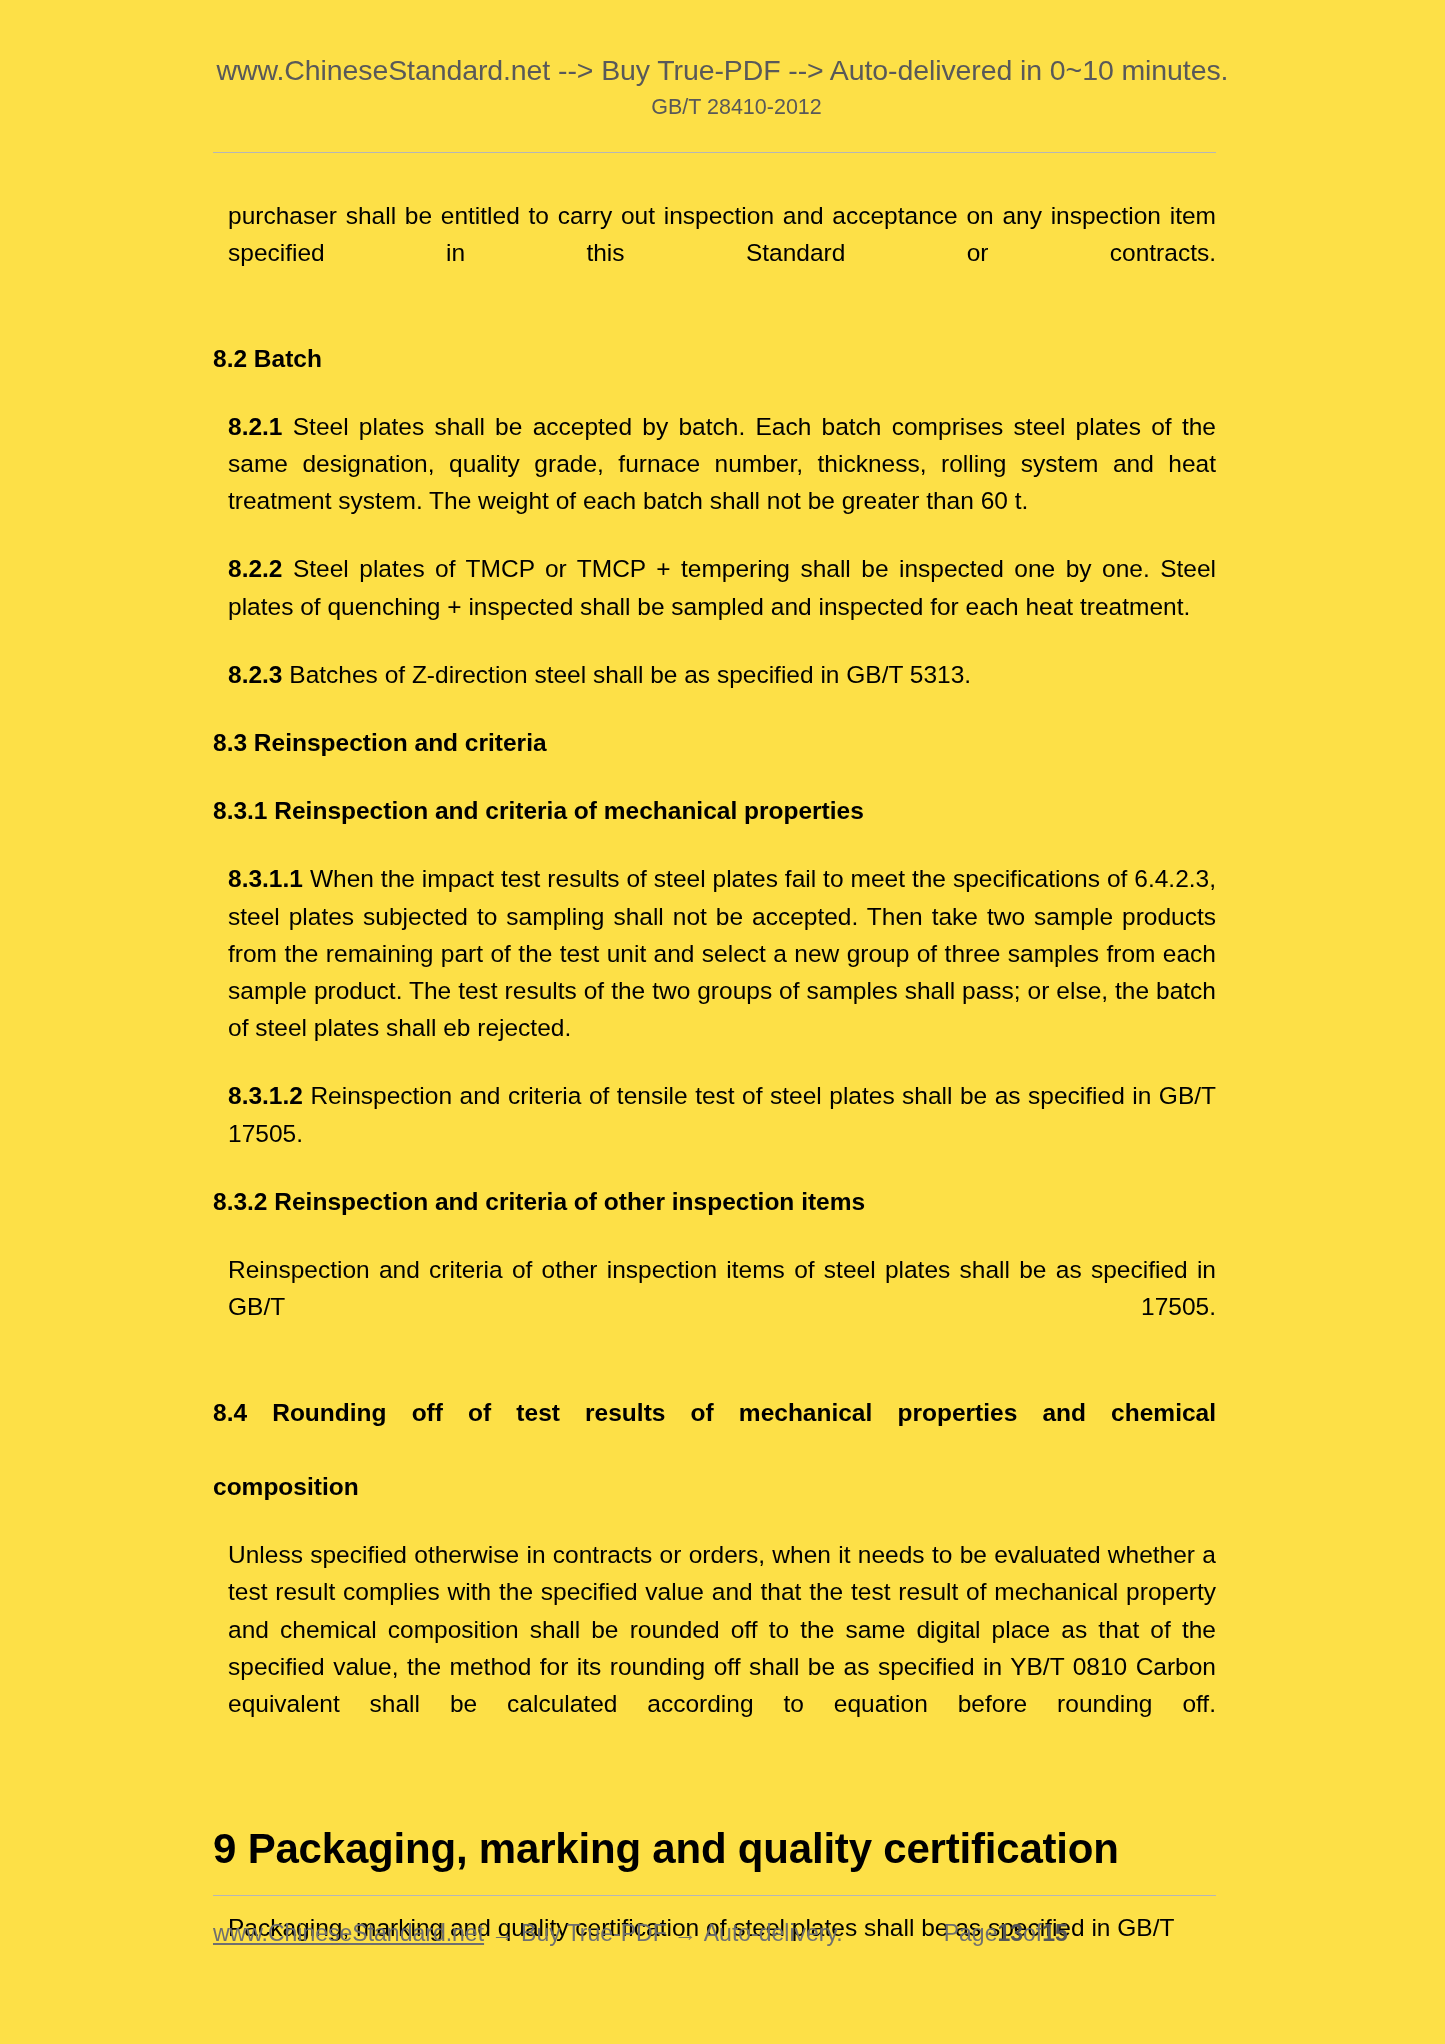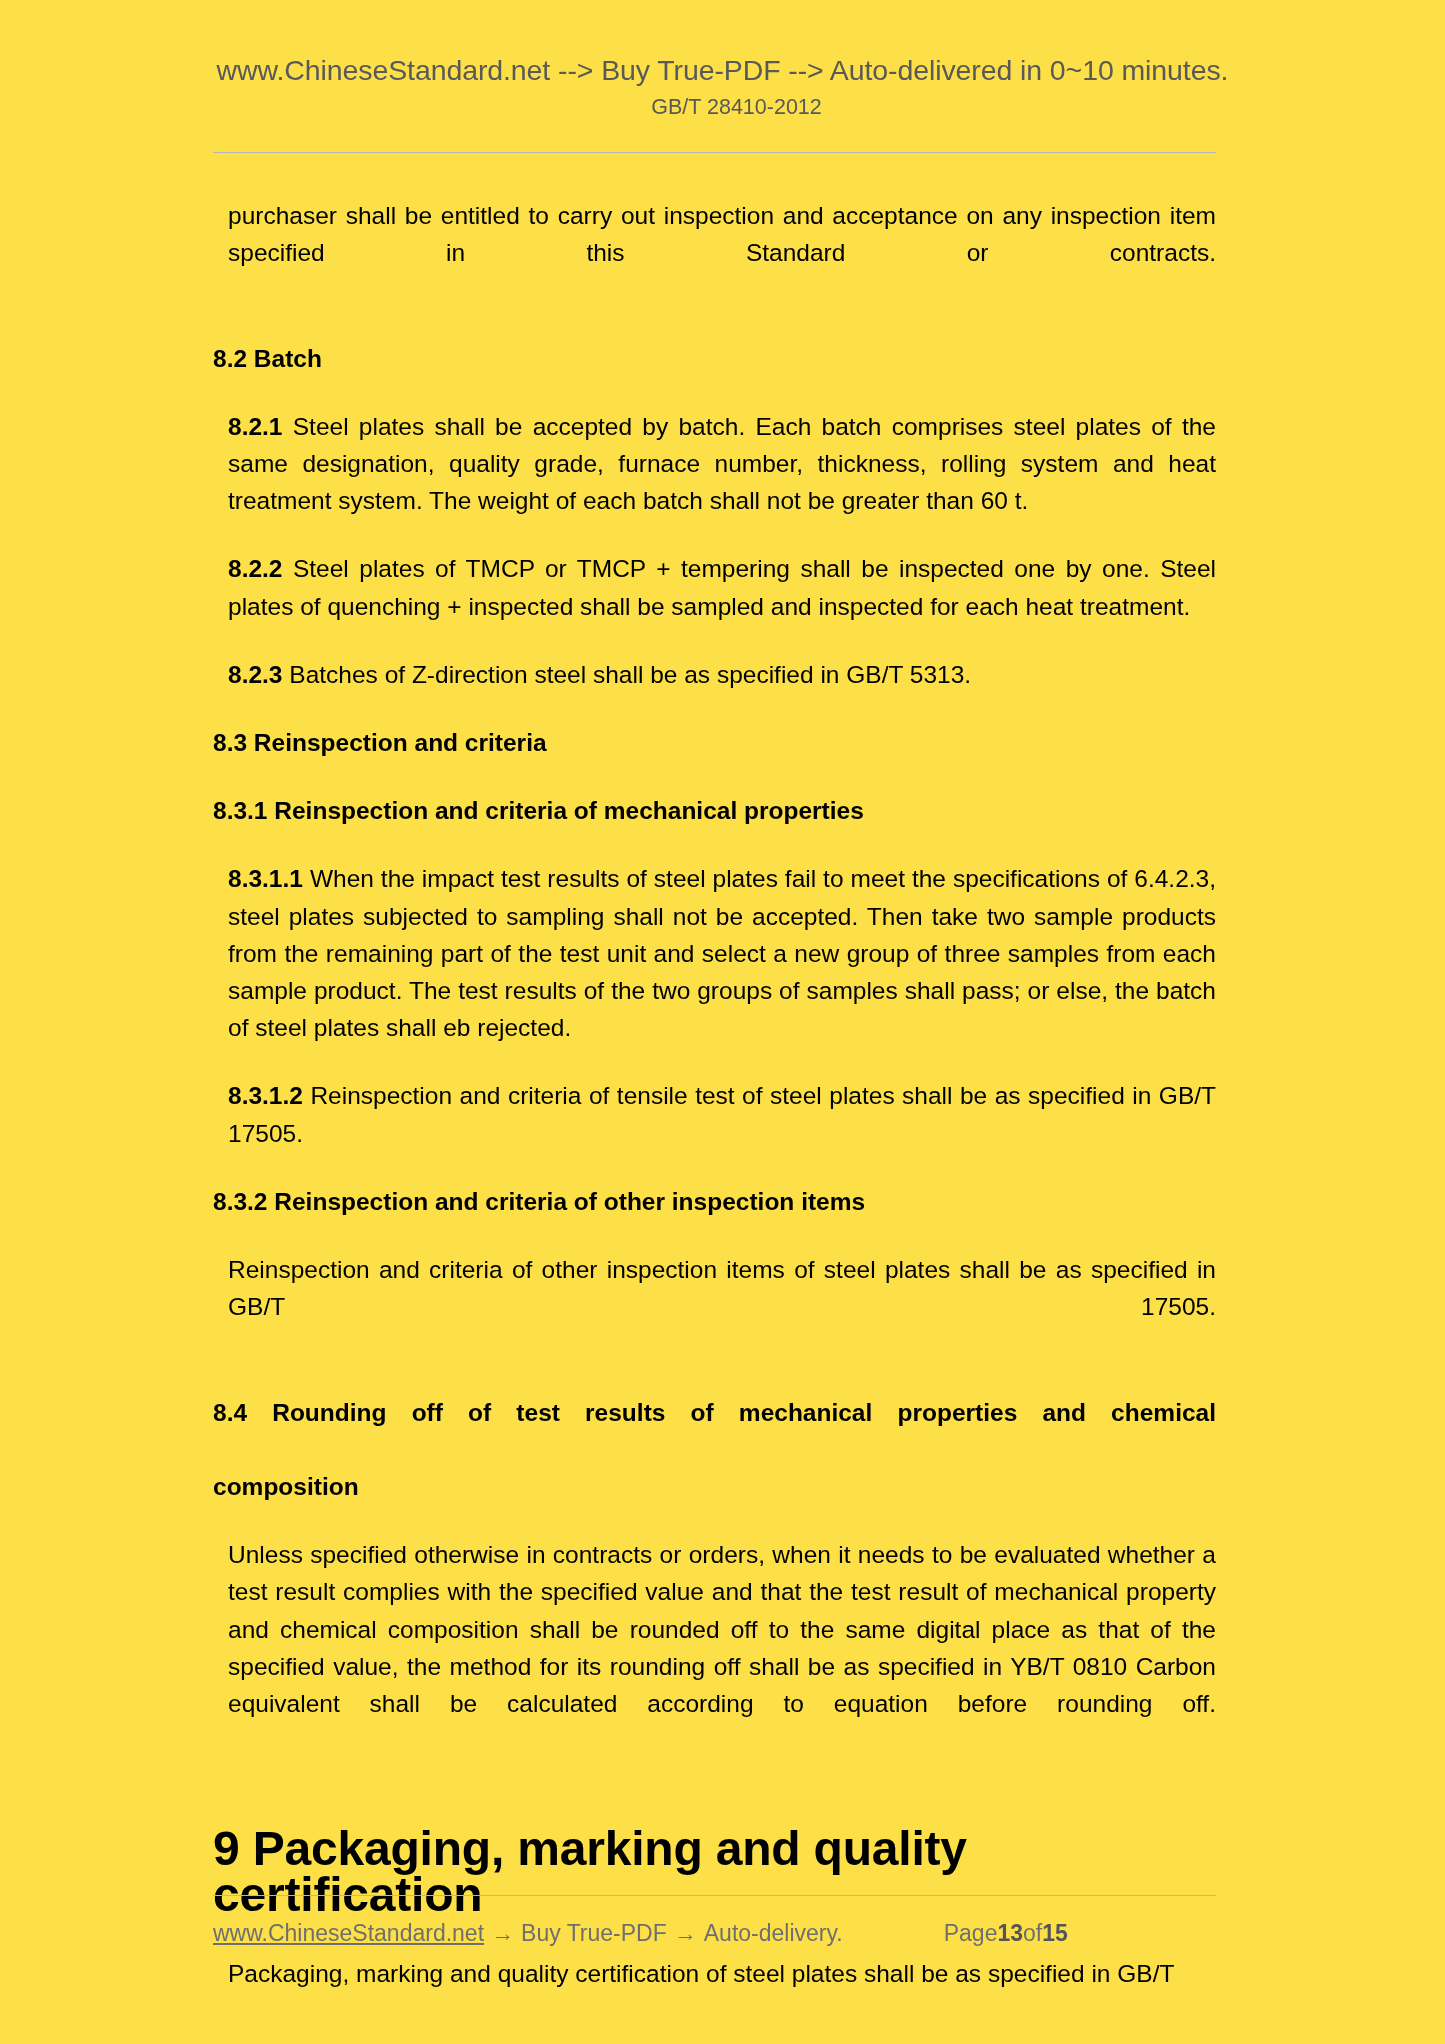--- a/index.html
+++ b/index.html
@@ -78,21 +78,21 @@
   }
   h3.sub-heading.justified {
     text-align: justify;
     text-justify: inter-word;
   }
   h3.sub-heading.justified > span.jline {
     display: block;
   }
   h2.clause-heading {
     margin: 66px 0 37px 0;
-    font-size: 48px;
+    font-size: 42px;
     line-height: 46px;
     font-weight: bold;
     text-align: left;
     letter-spacing: -0.2px;
   }
 
   
   .stretch-line {
     display: block;
     text-align: justify;

